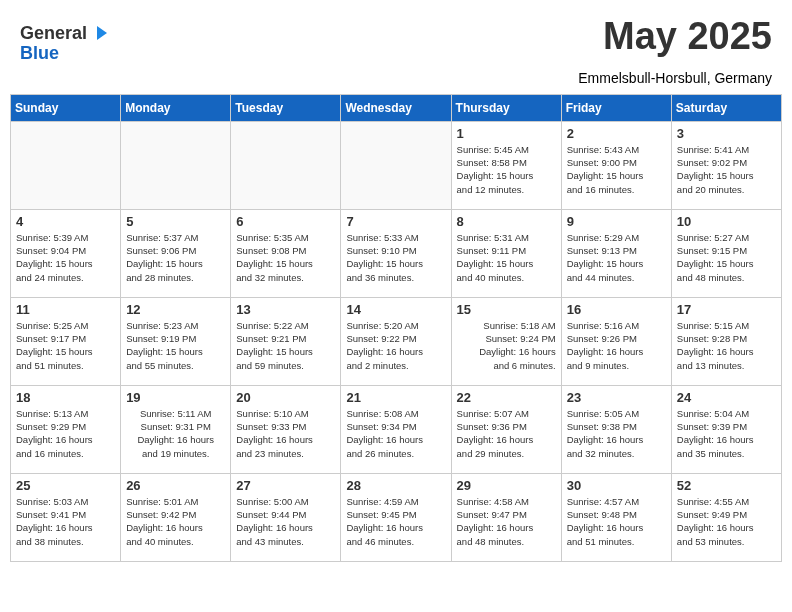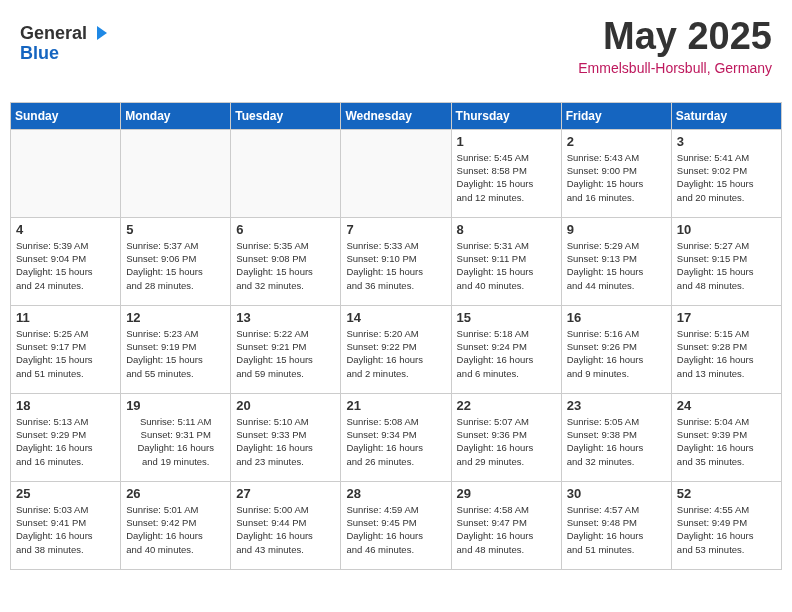--- a/index.html
+++ b/index.html
@@ -37,33 +37,32 @@
       text-align: right;
     }
     .month-year {
       font-size: 38px;
       font-weight: bold;
       color: #333;
       line-height: 1.1;
     }
     .location {
       font-size: 14px;
-      color: #be185d;
-      margin-top: 2px;
+      color: #000000;
+      margin-top: 12px;
     }
     .calendar {
       width: 100%;
       border-collapse: collapse;
       margin: 0 0 0 0;
       padding: 0 8px;
       table-layout: fixed;
     }
     .calendar-wrap {
       padding: 0 10px 10px 10px;
-      margin-top: 18px;
     }
     .calendar th {
       background: #1565c0;
       color: #fff;
       font-size: 12px;
       font-weight: bold;
       padding: 6px 4px;
       text-align: left;
       border: 1px solid #ccc;
     }
@@ -229,21 +228,21 @@
           </td>
           <td>
             <span class="day-num">14</span>
             <div class="day-detail" style="white-space: pre-line;">Sunrise: 5:20 AM
 Sunset: 9:22 PM
 Daylight: 16 hours
 and 2 minutes.</div>
           </td>
           <td>
             <span class="day-num">15</span>
-            <div class="day-detail" style="white-space: pre-line;">Sunrise: 5:18 AM
+            <div class="day-detail" style="white-space: pre-line; text-align: right;">Sunrise: 5:18 AM
 Sunset: 9:24 PM
 Daylight: 16 hours
 and 6 minutes.</div>
           </td>
           <td>
             <span class="day-num">16</span>
             <div class="day-detail" style="white-space: pre-line;">Sunrise: 5:16 AM
 Sunset: 9:26 PM
 Daylight: 16 hours
 and 9 minutes.</div>

